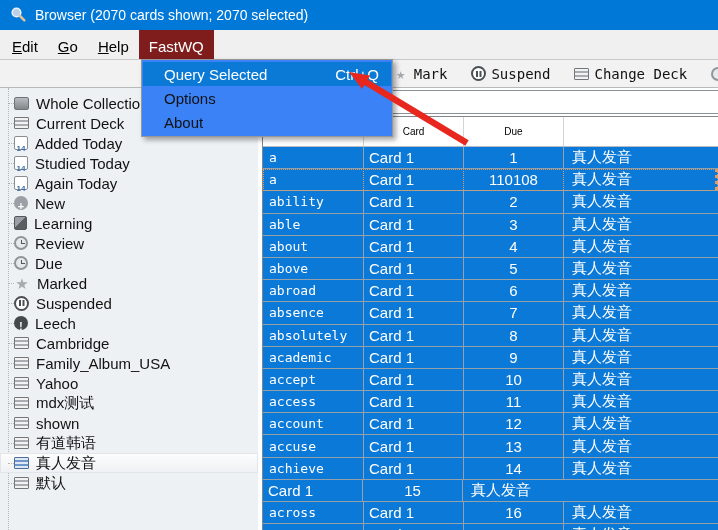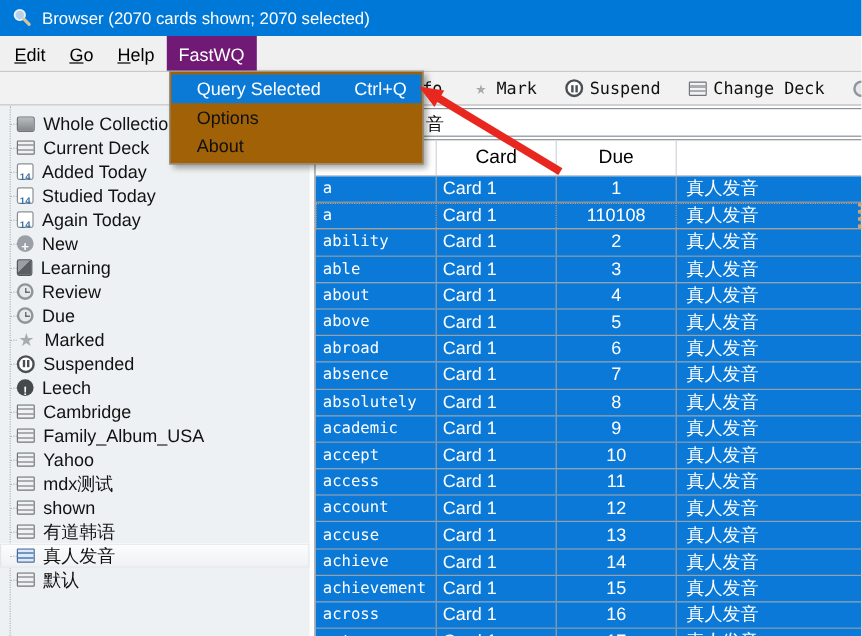--- a/index.html
+++ b/index.html
@@ -7,21 +7,21 @@
        font-family:"Liberation Sans",sans-serif;-webkit-font-smoothing:antialiased;}
 
   
   .titlebar{position:absolute;left:0;top:0;width:100%;height:30px;background:#0078d7;color:#fff;
             display:flex;align-items:center;gap:9px;padding-left:10px;box-sizing:border-box;font-size:14px;}
 
   
   .menubar{position:absolute;left:0;top:30px;width:100%;height:29px;background:#f0f0f0;
            display:flex;align-items:stretch;font-size:15px;color:#000;padding-left:2px;box-sizing:border-box;}
   .mitem{display:flex;align-items:center;padding:16px 10px;cursor:default;}
-  .mitem.active{background:#701a75;color:#fff;}
+  .mitem.active{background:#7f1d1d;color:#fff;}
   .mitem u{text-decoration:underline;}
 
   
   .toolbar{position:absolute;left:0;top:59px;width:100%;height:29px;background:#f2f2f2;
            border-top:1px solid #c9c9c9;border-bottom:1px solid #b9b9b9;box-sizing:border-box;
            display:flex;align-items:center;gap:24px;padding-left:316px;overflow:hidden;
            font-family:"DejaVu Sans Mono",monospace;font-size:14px;color:#111;}
   .titem{display:flex;align-items:center;gap:5px;flex:none;white-space:nowrap;}
 
   
@@ -34,35 +34,35 @@
   .sitem.selected{background:linear-gradient(180deg,#fdfdfd,#eef1f4);box-shadow:inset 0 0 0 1px #e2e6ea;}
 
   
   .rightpane{position:absolute;left:258px;top:88px;right:0;bottom:0;}
   .search{position:absolute;left:4px;top:2px;right:0;height:24px;background:#fff;
           border:1px solid #8a9199;border-right:none;box-sizing:border-box;}
   .search .frag{position:absolute;left:92px;top:3px;font-size:15px;color:#111;}
   .table{position:absolute;left:4px;top:28px;right:0;bottom:0;background:#fff;
          border:1px solid #7f868d;border-right:none;border-bottom:none;overflow:hidden;box-sizing:border-box;}
   .thead{display:flex;height:30px;background:#fff;border-bottom:1px solid #b6bcc1;box-sizing:border-box;}
-  .th{display:flex;align-items:center;justify-content:center;font-size:16px;color:#000;
+  .th{display:flex;align-items:center;justify-content:center;font-size:10px;color:#000;
       border-right:1px solid #cfd4d8;box-sizing:border-box;}
   .c0{width:101px;flex:none;} .c1{width:100px;flex:none;} .c2{width:100px;flex:none;} .c3{flex:1;border-right:none;}
   .tbody{display:block;}
   .tr{display:flex;height:22.2px;background:#0b79d8;color:#fff;border-bottom:1px solid #96a0a8;box-sizing:border-box;}
   .td{display:flex;align-items:center;border-right:1px solid #96a0a8;box-sizing:border-box;overflow:hidden;white-space:nowrap;}
   .td.c0{padding-left:6px;font-family:"DejaVu Sans Mono",monospace;font-size:13px;}
   .td.c1{padding-left:5px;font-size:15px;}
   .td.c2{justify-content:center;font-size:15px;}
   .td.c3{padding-left:8px;font-size:15px;border-right:none;}
   .tr.focused{outline:1px dotted #d99a5b;outline-offset:-1px;}
   .tr.focused .td{border-right-style:dotted;border-right-color:#dca06a;}
 
   
-  .menu{position:absolute;left:141px;top:59px;width:212px;background:#a16207;border:1px solid #979797;
+  .menu{position:absolute;left:141px;top:59px;width:252px;background:#3b82f6;border:1px solid #979797;
         box-shadow:3px 3px 5px rgba(0,0,0,.35);padding:2px 1px;z-index:40;box-sizing:border-box;}
   .menuitem{height:24px;display:flex;align-items:center;justify-content:space-between;
             padding:0 12px 0 21px;font-size:15px;color:#111;}
   .menuitem.highlighted{background:#0a7ad6;color:#fff;}
   .menuitem .shortcut{margin-left:auto;}
 
   
   .arrow-svg{position:absolute;left:340px;top:60px;width:140px;height:95px;z-index:60;pointer-events:none;}
 
   
@@ -330,21 +330,20 @@
         <div class="td c2">13</div>
         <div class="td c3">真人发音</div>
       </div>
         <div class="tr">
         <div class="td c0">achieve</div>
         <div class="td c1">Card 1</div>
         <div class="td c2">14</div>
         <div class="td c3">真人发音</div>
       </div>
         <div class="tr">
-        <div class="td c0">achievement</div>
         <div class="td c1">Card 1</div>
         <div class="td c2">15</div>
         <div class="td c3">真人发音</div>
       </div>
         <div class="tr">
         <div class="td c0">across</div>
         <div class="td c1">Card 1</div>
         <div class="td c2">16</div>
         <div class="td c3">真人发音</div>
       </div>

